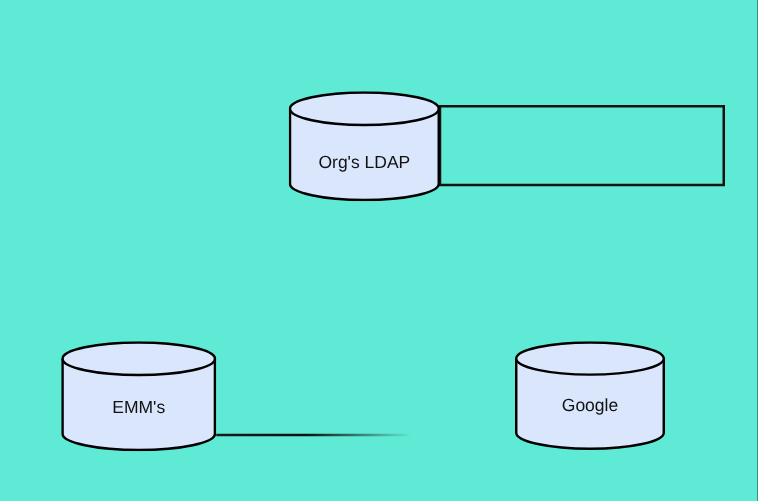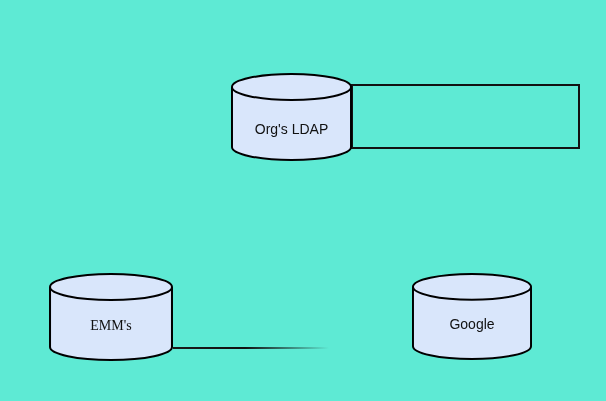--- a/index.html
+++ b/index.html
@@ -42,21 +42,21 @@
     flex-direction: column;
     align-items: center;
     justify-content: center;
     font-size: 14px;
     line-height: 25px;
     color: #111111;
     text-align: center;
     white-space: nowrap;
   }
   .node-ldap .label   { top: 30px; bottom: 6px; }
-  .node-emm .label    { top: 24px; bottom: 8px; font-family: Liberation Serif, serif; }
+  .node-emm .label    { top: 24px; bottom: 8px; }
   .node-google .label { top: 24px; bottom: 8px; justify-content: center; }
   .label span { display: block; width: 100%; }
   
   .faint-rect {
     position: absolute;
     left: 351px;
     top: 84px;
     width: 229px;
     height: 65px;
     border: 2px solid #121212;

